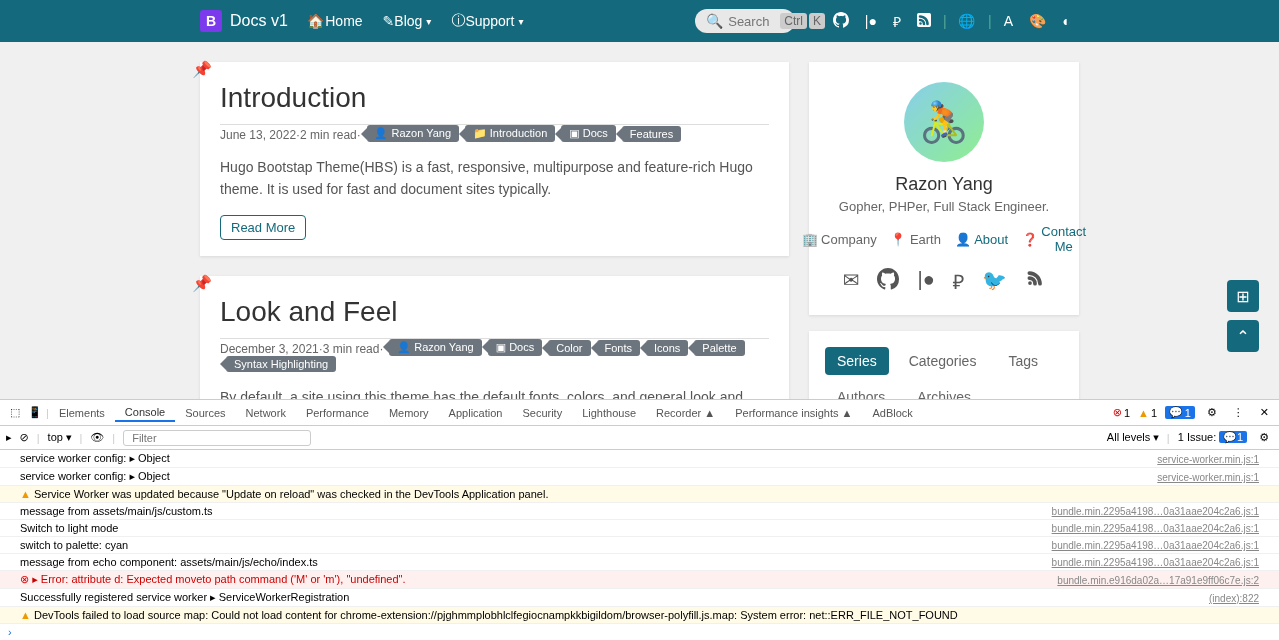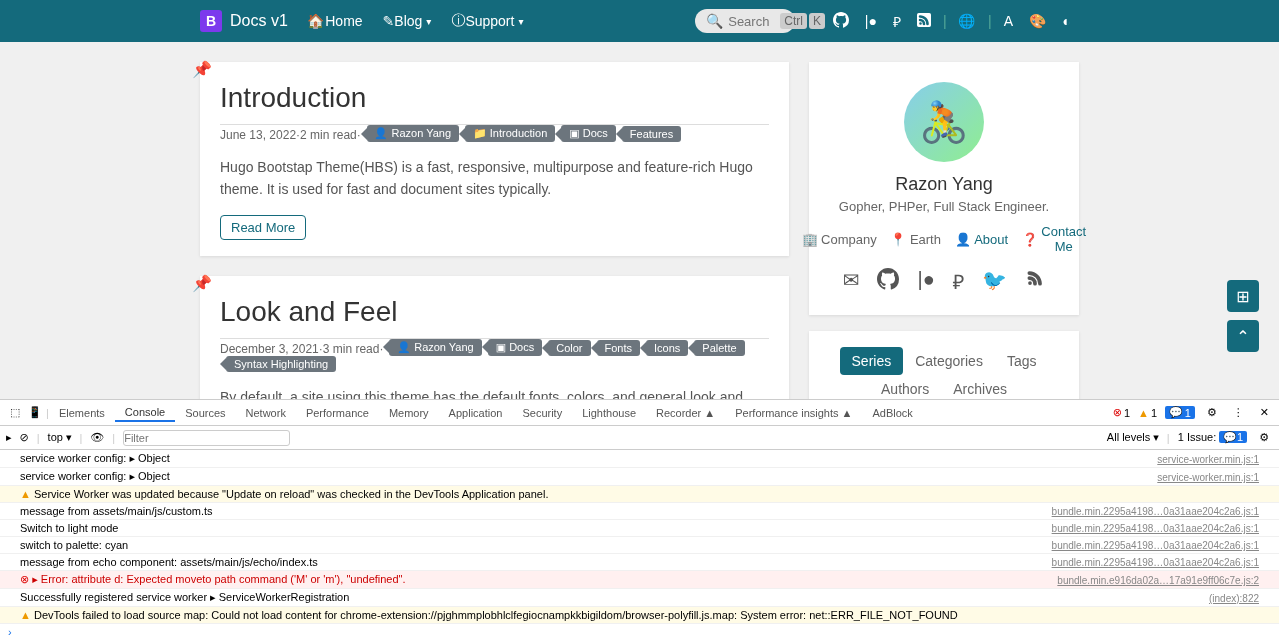--- a/index.html
+++ b/index.html
@@ -30,34 +30,34 @@
 .avatar{width:80px;height:80px;border-radius:50%;background:linear-gradient(135deg,#87ceeb,#90ee90);margin:0 auto 12px;position:relative;overflow:hidden}
 .avatar::after{content:'🚴';font-size:40px;position:absolute;top:50%;left:50%;transform:translate(-50%,-50%)}
 .profile-name{font-size:18px;color:#333;margin-bottom:4px}
 .profile-bio{font-size:13px;color:#666;margin-bottom:10px}
 .profile-links{display:flex;justify-content:center;gap:14px;font-size:13px;color:#666;margin-bottom:14px}
 .profile-links a{color:#146a7c;text-decoration:none;display:flex;align-items:center;gap:3px}
 .profile-links span{display:flex;align-items:center;gap:3px}
 .social{display:flex;justify-content:center;gap:18px;font-size:20px;color:#555}
 .social span{cursor:pointer}
 .tabs-card{background:#fff;box-shadow:0 1px 3px rgba(0,0,0,0.1);padding:16px}
-.tabs{display:flex;gap:0;flex-wrap:wrap;justify-content:center}
+.tabs{display:flex;gap:8px;flex-wrap:wrap;}
 .tab{padding:6px 12px;border-radius:4px;cursor:pointer;font-size:14px;color:#666}
 .tab.active{background:#146a7c;color:#fff}
 .float-btns{position:fixed;right:20px;top:280px;display:flex;flex-direction:column;gap:8px}
 .float-btn{width:32px;height:32px;background:#146a7c;color:#fff;border-radius:4px;display:flex;align-items:center;justify-content:center;cursor:pointer;font-size:16px}
 
 .devtools{position:fixed;bottom:0;left:0;right:0;background:#fff;border-top:1px solid #ccc;font-family:Menlo,Consolas,monospace;font-size:11px}
 .dt-tabs{display:flex;align-items:center;border-bottom:1px solid #ccc;height:26px;padding:0 6px}
 .dt-tab{padding:0 10px;height:18px;display:flex;align-items:center;cursor:pointer;color:#555}
 .dt-tab.active{border-bottom:2px solid #1a73e8;color:#333}
 .dt-warn{margin-left:auto;display:flex;align-items:center;gap:8px}
 .dt-badge{display:flex;align-items:center;gap:2px}
 .dt-toolbar{display:flex;align-items:center;border-bottom:1px solid #ccc;height:24px;padding:0 6px;gap:8px}
-.dt-toolbar input{border:1px solid #ccc;border-radius:3px;padding:1px 0;font-size:11px;width:167px}
+.dt-toolbar input{border:1px solid #ccc;border-radius:3px;padding:1px 8px;font-size:11px;width:188px}
 .dt-console{max-height:180px;overflow:auto}
 .dt-line{padding:2px 20px;border-bottom:1px solid #f0f0f0;display:flex;justify-content:space-between;align-items:flex-end}
 .dt-line.warn{background:#fffbe6}
 .dt-line.err{background:#fff0f0;color:#c00}
 .dt-src{color:#888;text-decoration:underline;cursor:pointer;font-size:10px}
 .dt-prompt{padding:2px 8px;color:#1a73e8}
 .dt-filter-right{margin-left:auto;display:flex;align-items:center;gap:8px}
 .dt-x{cursor:pointer;padding:0 4px}
 </style>
 </head>

